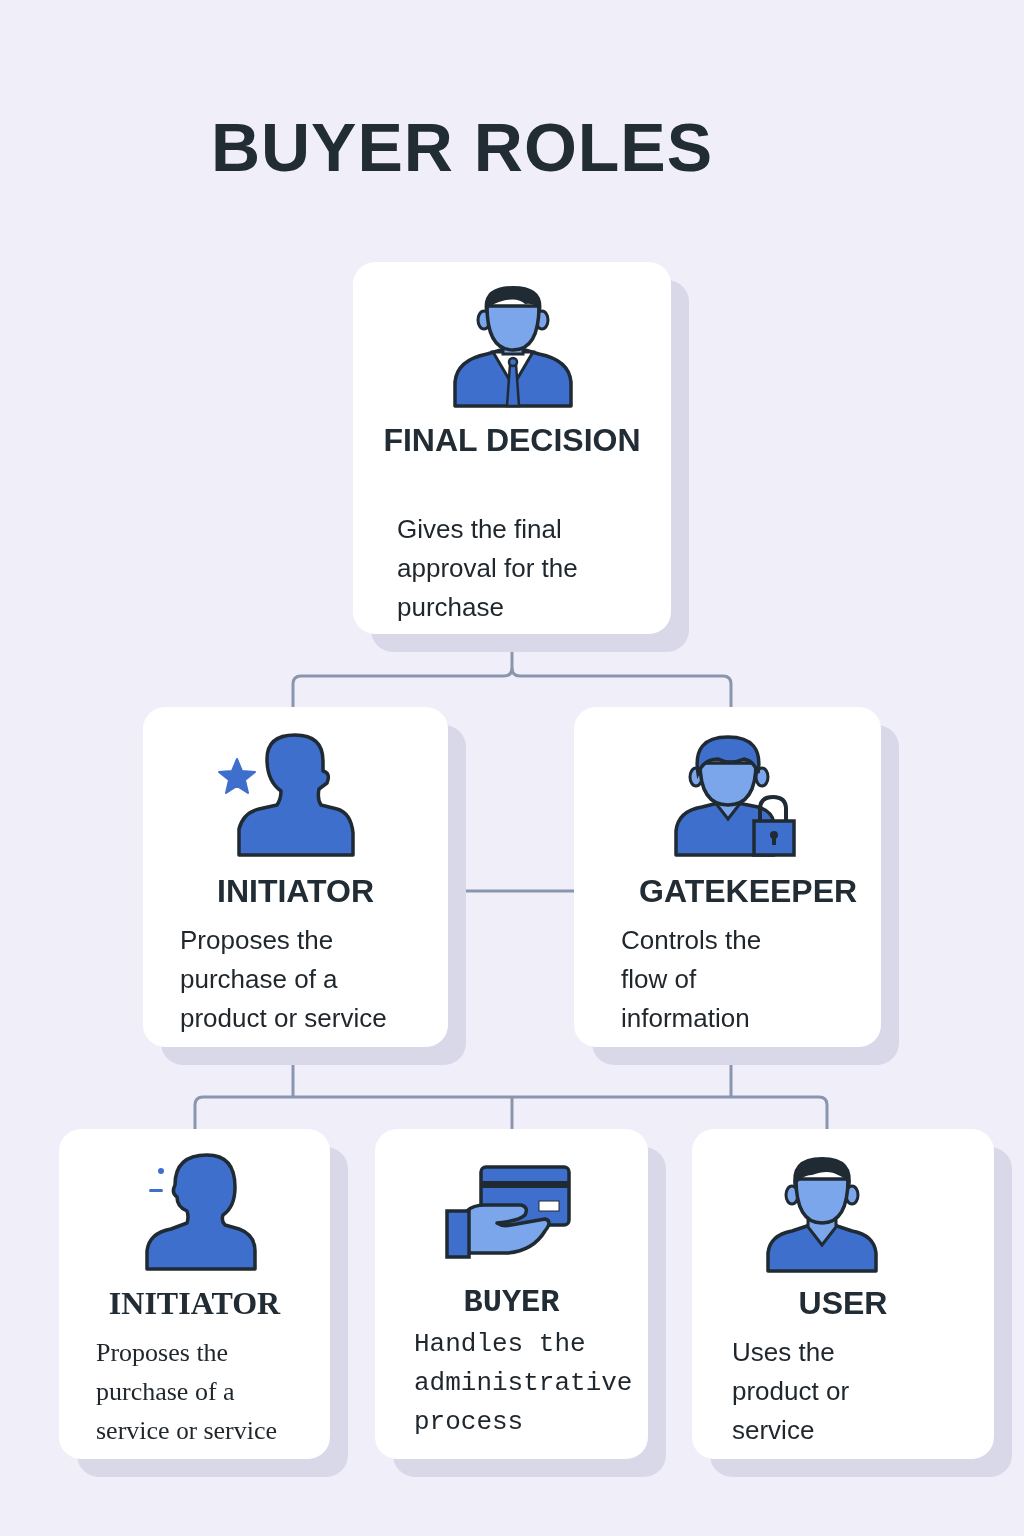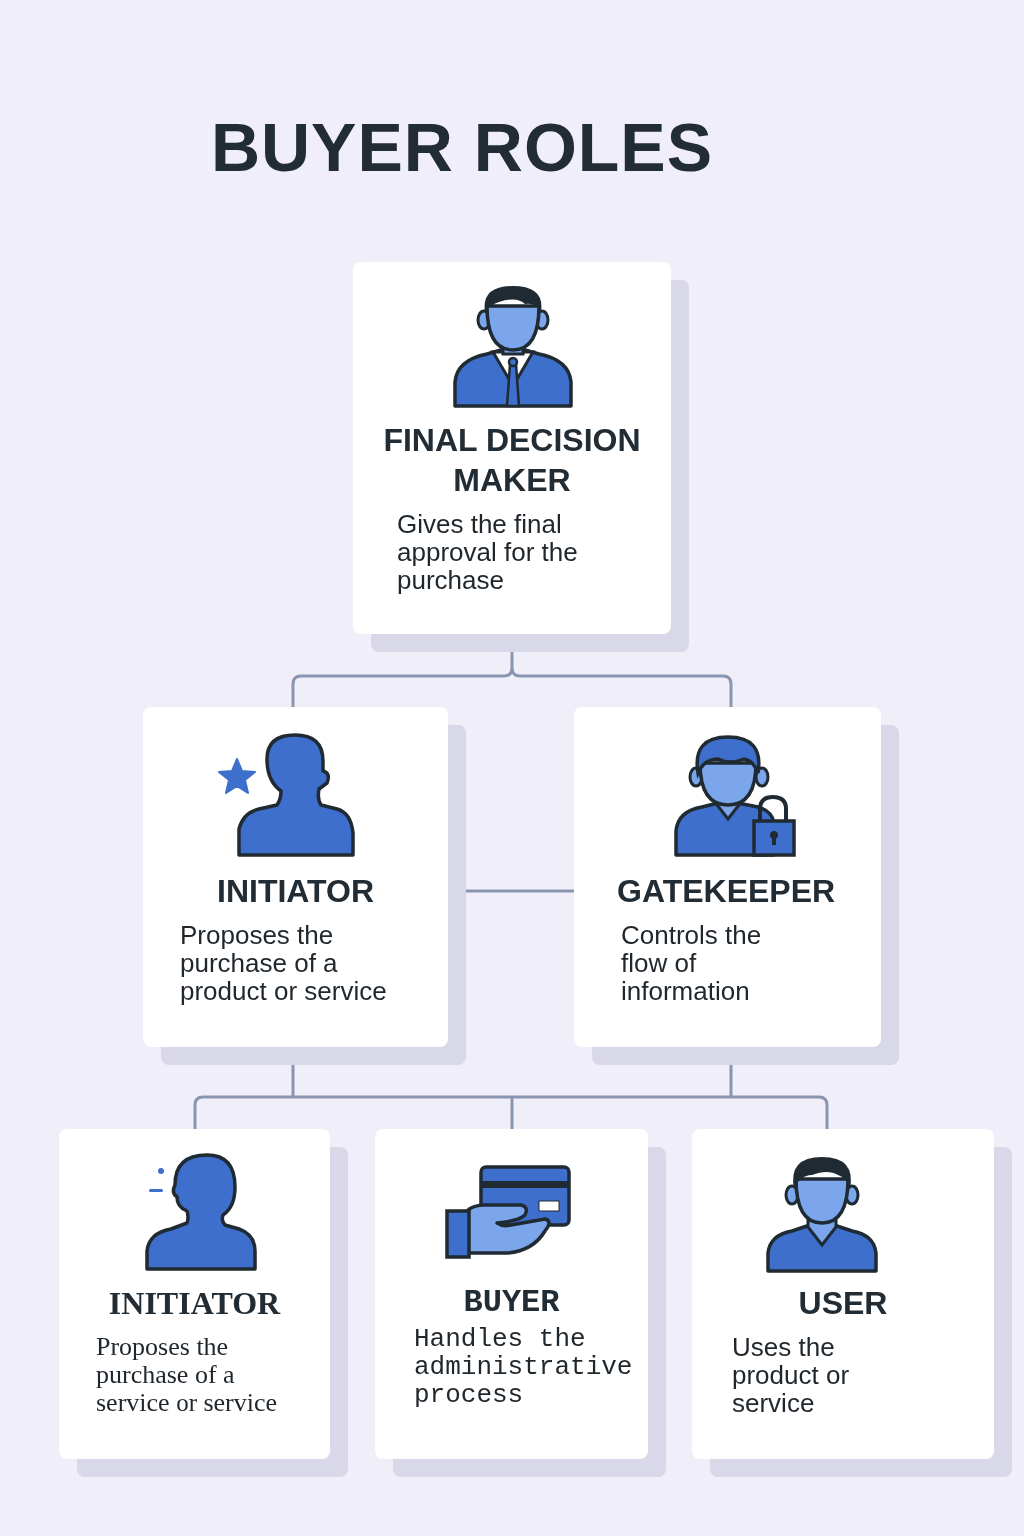--- a/index.html
+++ b/index.html
@@ -10,31 +10,31 @@
     position: relative; overflow: hidden;
     color: #1f2a33;
   }
   .title {
     position: absolute; left: 0; top: 108px; width: 924px;
     text-align: center; font-size: 68px; font-weight: 700;
     letter-spacing: 1px; color: #222c35; margin: 0;
   }
   svg.connectors { position: absolute; left: 0; top: 0; }
   .card {
-    position: absolute; background: #ffffff; border-radius: 8px;
+    position: absolute; background: #ffffff; border-radius: 22px;
     box-shadow: 18px 18px 0 0 #d9d8e8;
   }
   .card .icon { position: absolute; }
   .card .role {
     position: absolute; left: 0; width: 100%;
     font-weight: 700; font-size: 32px; color: #222c35;
     text-align: center; line-height: 40px; margin: 0;
   }
   .card .desc {
-    position: absolute; font-size: 26px; line-height: 28px;
+    position: absolute; font-size: 26px; line-height: 39px;
     color: #1f262c; margin: 0; white-space: pre-line;
   }
   #card-fdm { left: 353px; top: 262px; width: 318px; height: 372px; }
   #card-init1 { left: 143px; top: 707px; width: 305px; height: 340px; }
   #card-gate { left: 574px; top: 707px; width: 307px; height: 340px; }
   #card-init2 { left: 59px; top: 1129px; width: 271px; height: 330px; font-family: Liberation Serif, serif; }
   #card-buyer { left: 375px; top: 1129px; width: 273px; height: 330px; font-family: Liberation Mono, monospace; }
   #card-user { left: 692px; top: 1129px; width: 302px; height: 330px; }
   .small-or { font-size: 25px; }
 </style>
@@ -61,21 +61,20 @@
     <path d="M42 70 L62 104 L82 70 Z" fill="#ffffff" stroke="#1f2a33" stroke-width="3"></path>
     <path d="M59 82 L56 124 H68 L65 82 Z" fill="#3f6fcc" stroke="#1f2a33" stroke-width="2.5"></path>
     <circle cx="62" cy="80" r="4" fill="#3f6fcc" stroke="#1f2a33" stroke-width="2.5"></circle>
     <rect x="52" y="56" width="20" height="16" fill="#7ba6ec" stroke="#1f2a33" stroke-width="3"></rect>
     <ellipse cx="33" cy="38" rx="6" ry="9" fill="#7ba6ec" stroke="#1f2a33" stroke-width="3"></ellipse>
     <ellipse cx="91" cy="38" rx="6" ry="9" fill="#7ba6ec" stroke="#1f2a33" stroke-width="3"></ellipse>
     <path d="M36 24 Q36 68 62 68 Q88 68 88 24 Z" fill="#7ba6ec" stroke="#1f2a33" stroke-width="3.5"></path>
     <path d="M34 30 Q30 4 62 4 Q94 4 90 30 Q84 20 74 22 Q66 14 48 20 Q40 22 34 30 Z" fill="#1f2a33"></path>
   </svg>
   <p class="role" style="top:158px">FINAL DECISION</p>
-  <p class="role" style="top:198px">MAKER</p>
   <p class="desc" style="left:44px;top:248px">Gives the final
 approval for the
 purchase</p>
 </div>
 
 <div class="card" id="card-init1">
   <svg class="icon" style="left:66px;top:26px" width="146" height="124" viewBox="0 0 146 124">
     <path d="M28 26 L33 38 L46 39 L36 47 L39 60 L28 53 L17 60 L20 47 L10 39 L23 38 Z" fill="#3f6fcc" stroke="#3f6fcc" stroke-width="2" stroke-linejoin="round"></path>
     <path d="M30 122 V96 Q34 80 50 76 L68 72 Q72 66 72 58 Q58 48 58 26 Q58 2 86 2 Q114 2 114 28 V38 Q122 40 118 50 L110 56 Q108 66 112 72 L128 76 Q142 80 144 100 V122 Z" fill="#3f6fcc" stroke="#1f2a33" stroke-width="3.5" stroke-linejoin="round"></path>
   </svg>
@@ -91,21 +90,21 @@
     <path d="M40 68 L54 86 L68 68" fill="#7ba6ec" stroke="#1f2a33" stroke-width="3"></path>
     <ellipse cx="22" cy="44" rx="6" ry="9" fill="#7ba6ec" stroke="#1f2a33" stroke-width="3"></ellipse>
     <ellipse cx="88" cy="44" rx="6" ry="9" fill="#7ba6ec" stroke="#1f2a33" stroke-width="3"></ellipse>
     <path d="M26 30 Q26 72 54 72 Q82 72 82 30 Z" fill="#7ba6ec" stroke="#1f2a33" stroke-width="3.5"></path>
     <path d="M24 40 Q18 4 54 4 Q90 4 84 40 Q80 28 70 26 Q56 32 44 26 Q30 26 24 40 Z" fill="#3f6fcc" stroke="#1f2a33" stroke-width="3.5"></path>
     <path d="M86 88 V76 Q86 64 99 64 Q112 64 112 76 V88" fill="none" stroke="#1f2a33" stroke-width="4"></path>
     <rect x="80" y="88" width="40" height="34" fill="#3f6fcc" stroke="#1f2a33" stroke-width="3.5"></rect>
     <circle cx="100" cy="102" r="4" fill="#1f2a33"></circle>
     <rect x="98" y="104" width="4" height="8" fill="#1f2a33"></rect>
   </svg>
-  <p class="role" style="top:164px;text-align:center;left:43px;width:auto">GATEKEEPER</p>
+  <p class="role" style="top:164px;text-align:center;left:65px;width:auto">GATEKEEPER</p>
   <p class="desc" style="left:47px;top:214px">Controls the
 flow of
 information</p>
 </div>
 
 <div class="card" id="card-init2">
   <svg class="icon" style="left:84px;top:22px" width="116" height="122" viewBox="0 0 116 122">
     <circle cx="18" cy="20" r="3" fill="#3f6fcc"></circle>
     <rect x="6" y="38" width="14" height="3" rx="1.5" fill="#3f6fcc"></rect>
     <path d="M4 118 V100 Q6 82 28 78 L44 72 Q46 66 44 60 Q34 56 34 46 Q28 42 32 34 Q32 4 64 4 Q92 4 92 36 Q92 56 80 64 Q78 70 82 74 L96 78 Q112 84 112 100 V118 Z" fill="#3f6fcc" stroke="#1f2a33" stroke-width="3.5" stroke-linejoin="round"></path>

